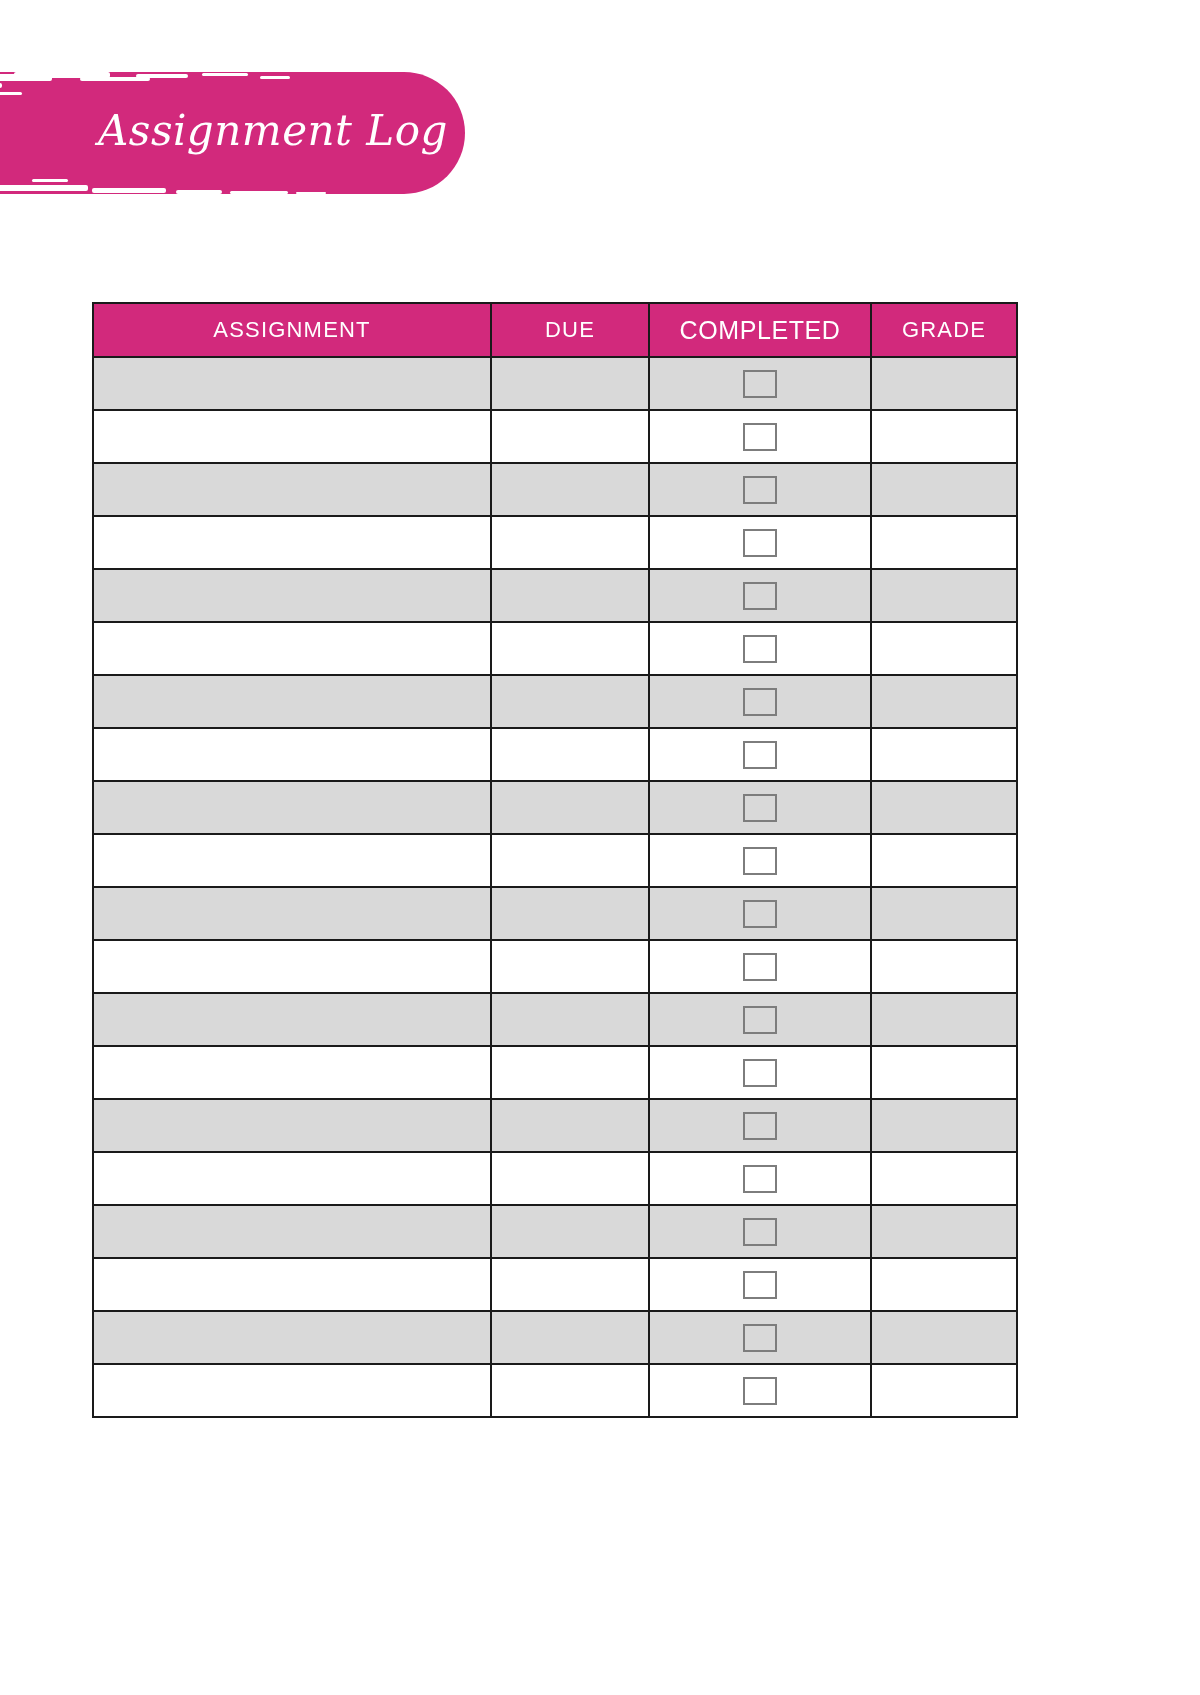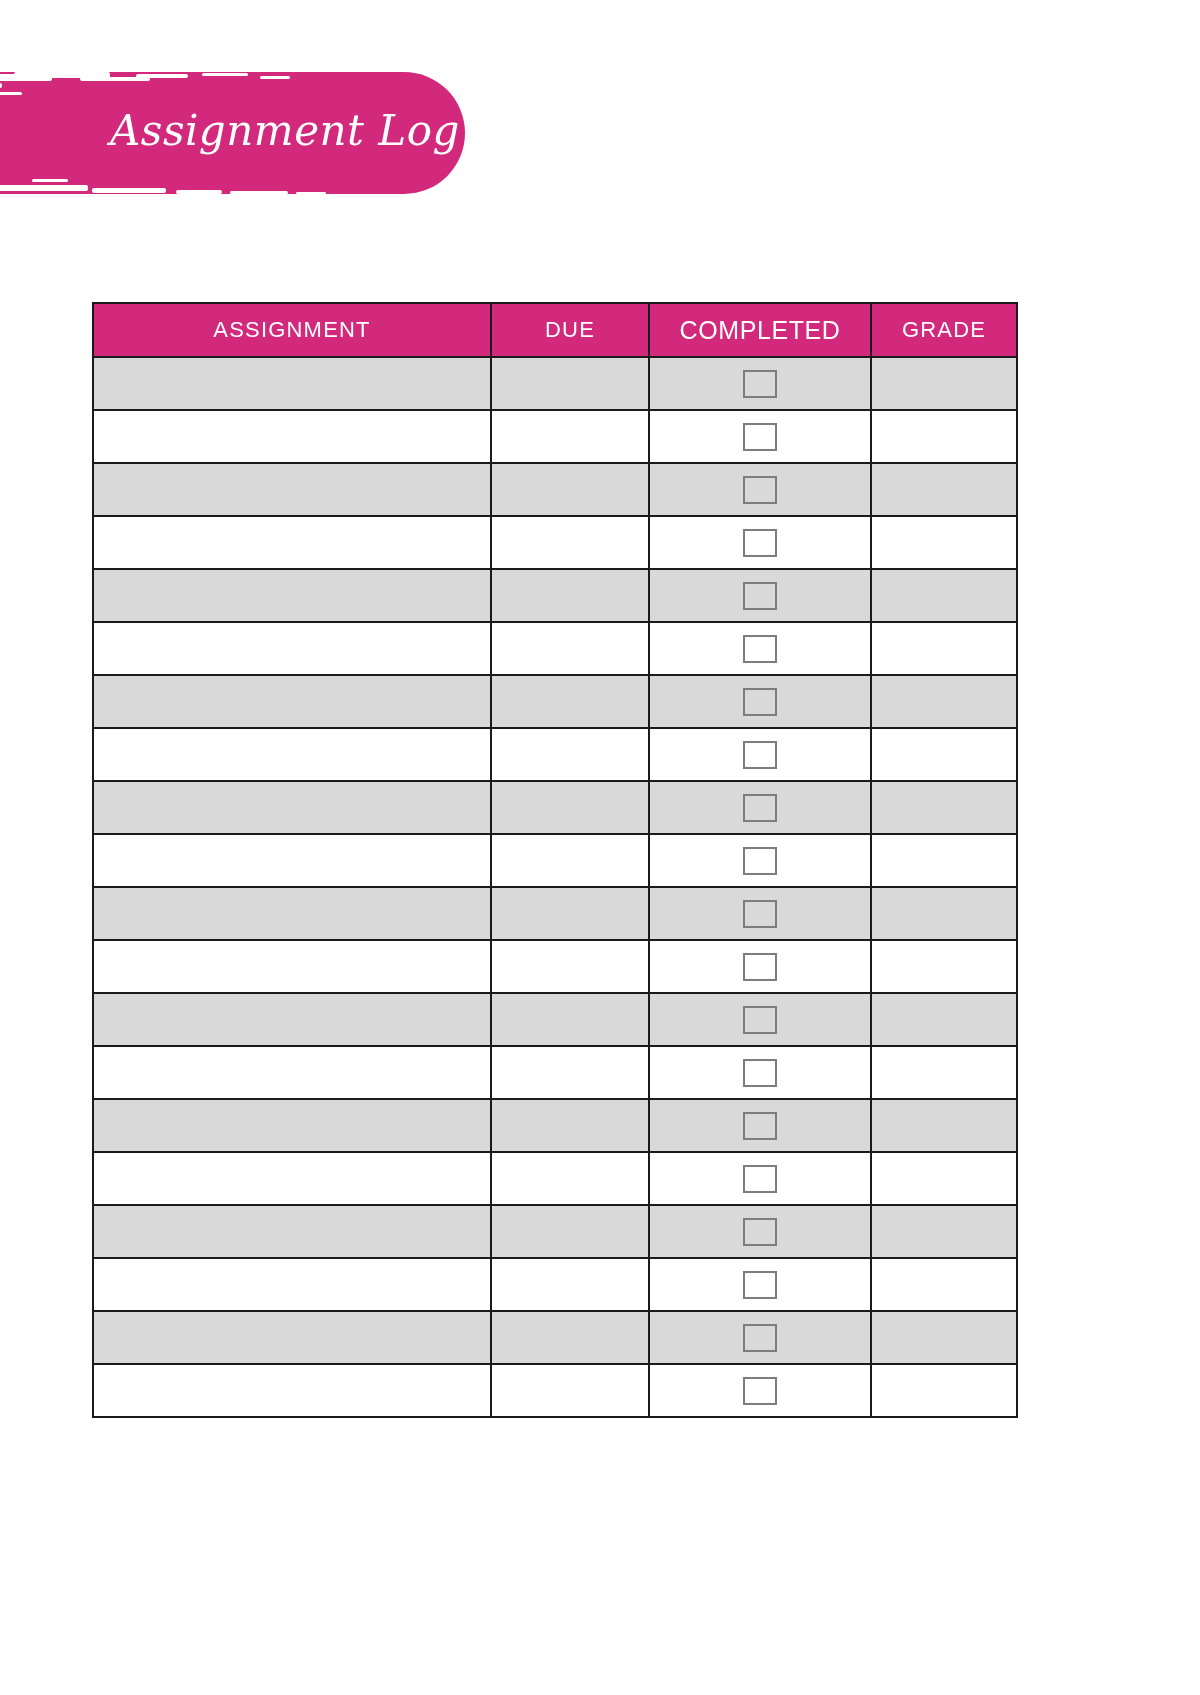--- a/index.html
+++ b/index.html
@@ -49,21 +49,21 @@
   .s10{ left: 320px; top: 4px;   width: 30px;  height: 3px; }
   .s11{ left: 30px;  top: 113px; width: 118px; height: 6px; }
   .s13{ left: 152px; top: 116px; width: 74px;  height: 5px; }
   .s14{ left: 236px; top: 118px; width: 46px;  height: 4px; }
   .s15{ left: 92px;  top: 107px; width: 36px;  height: 3px; }
   .s16{ left: 290px; top: 119px; width: 58px;  height: 3px; }
   .s17{ left: 356px; top: 120px; width: 30px;  height: 2px; }
 
   #banner-title {
     position: absolute;
-    left: 170px;
+    left: 158px;
     top: 38px;
     color: #ffffff;
     font-family: "DejaVu Serif", "Liberation Serif", serif;
     font-style: italic;
     font-size: 42px;
     line-height: 1;
     letter-spacing: 0.5px;
     white-space: nowrap;
   }
 

